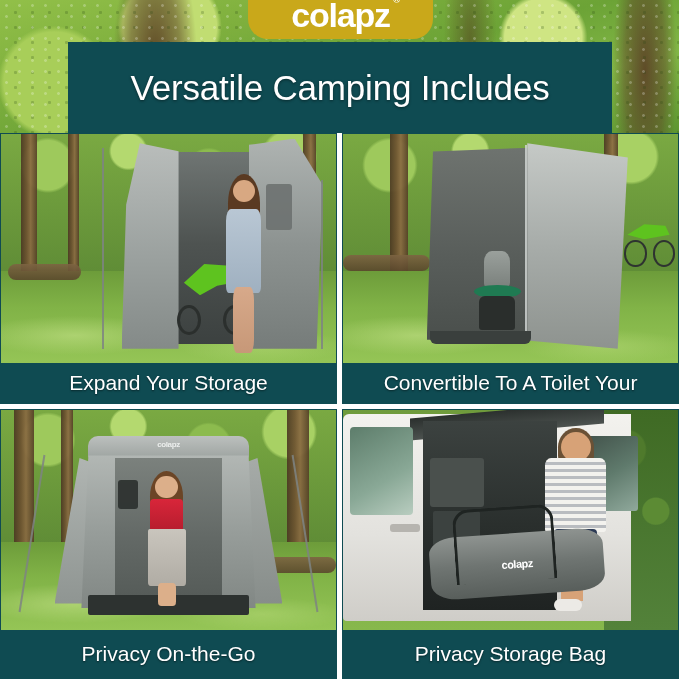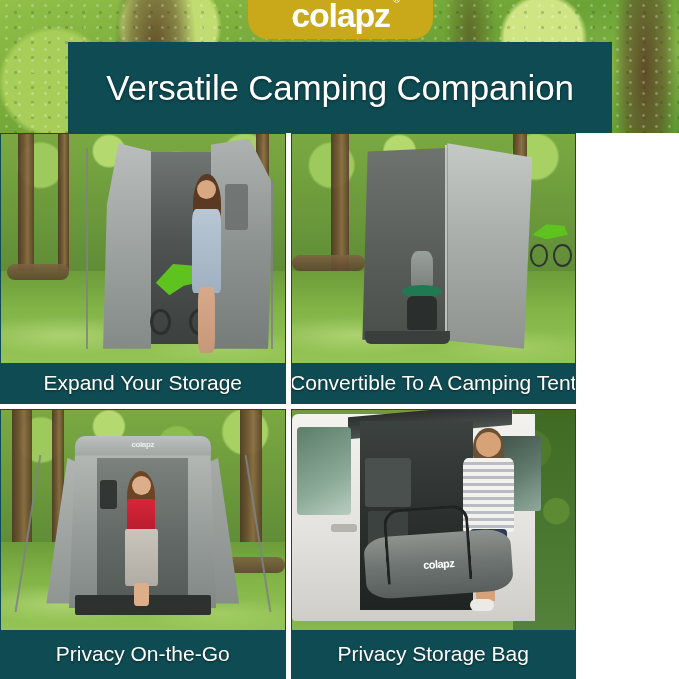--- a/index.html
+++ b/index.html
@@ -36,21 +36,21 @@
       white-space:nowrap; text-shadow:0 1px 3px rgba(0,0,0,.45); }
 
   .logo-badge { position:absolute; left:248px; top:-28px; width:185px; height:67px;
       background:#c9a81a; border-radius:0 0 20px 20px;
       display:flex; align-items:flex-end; justify-content:center; padding-bottom:7px; }
   .logo-word { position:relative; color:#ffffff; font-size:34px; font-weight:700;
       letter-spacing:-1.2px; line-height:1; }
   .logo-reg { position:absolute; top:-2px; right:-9px; font-size:9px; font-weight:700; }
 
   
-  .grid { position:absolute; left:0; top:133px; width:576px; height:546px;
+  .grid { position:absolute; left:0; top:133px; width:679px; height:546px;
       display:grid; grid-template-columns:1fr 1fr; grid-template-rows:1fr 1fr;
       background:#ffffff; gap:5px; }
   .cell { position:relative; overflow:hidden; border:1.5px solid #0f4b52; background:#0f4b52; }
 
   .photo { position:absolute; left:0; top:0; right:0; bottom:40px; overflow:hidden; }
   .cell-bottom .photo { bottom:48px; }
 
   .caption { position:absolute; left:0; right:0; bottom:0; height:40px; background:#0f4b52;
       display:flex; align-items:center; justify-content:center; }
   .cell-bottom .caption { height:48px;text-align:center; }
@@ -232,21 +232,21 @@
 <body>
 
 <div class="canvas">
 
   <div class="hero">
     <div class="hero-photo">
       <div class="hero-leaf-noise"></div>
     </div>
 
     <div class="title-banner">
-      <div class="title-text">Versatile Camping Companion</div>
+      <div class="title-text">Versatile Camping Includes</div>
     </div>
 
     <div class="logo-badge">
       <div class="logo-word">
         <span>colapz</span>
         <span class="logo-reg">®</span>
       </div>
     </div>
   </div>
 
@@ -312,21 +312,21 @@
         <div class="p2-zip"></div>
         <div class="p2-floor"></div>
 
         <div class="p2-toilet">
           <div class="tank"></div>
           <div class="seat"></div>
           <div class="base"></div>
         </div>
       </div>
       <div class="caption">
-        <span class="caption-text">Convertible To A Camping Tent</span>
+        <span class="caption-text">Convertible To A Toilet Your</span>
       </div>
     </div>
 
     <div class="cell cell-bottom">
       <div class="photo">
         <div class="forest">
           <div class="forest-canopy"></div>
         </div>
         <div class="trunk" style="left:4%;width:20px;height:70%;"></div>
         <div class="trunk" style="left:18%;width:12px;height:68%;"></div>

